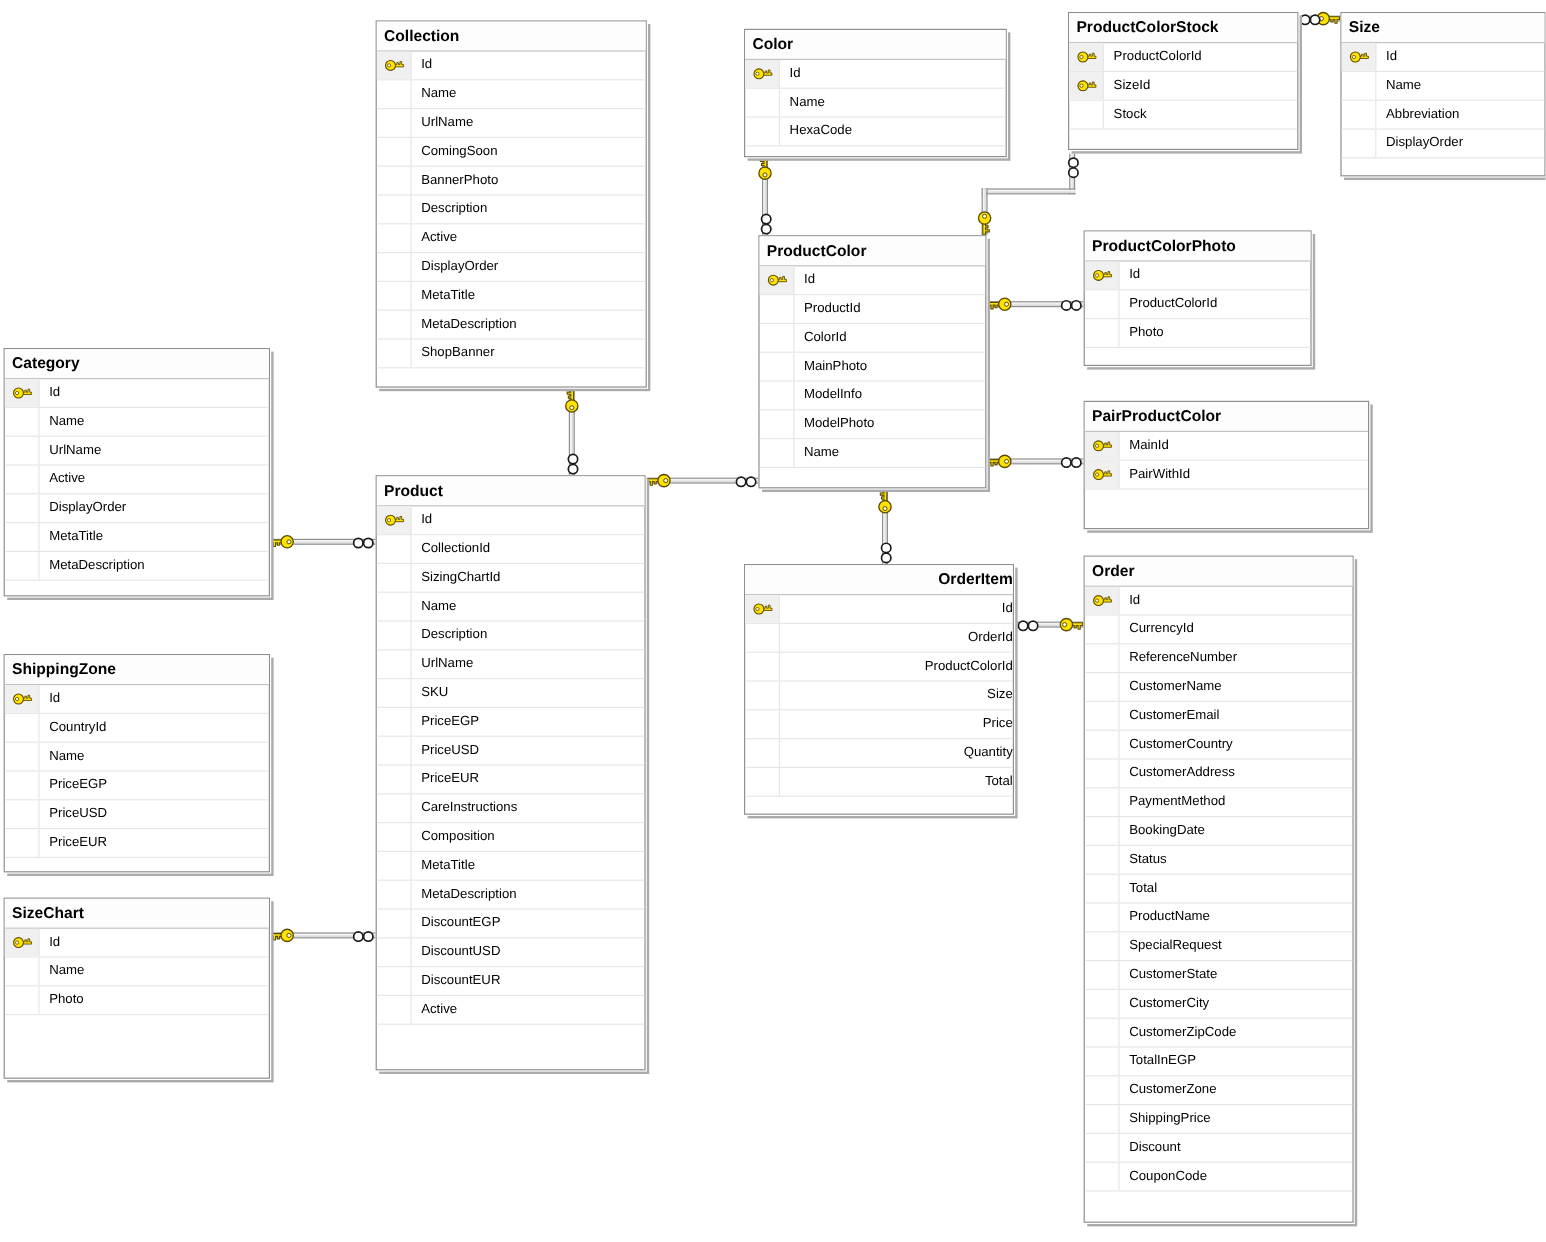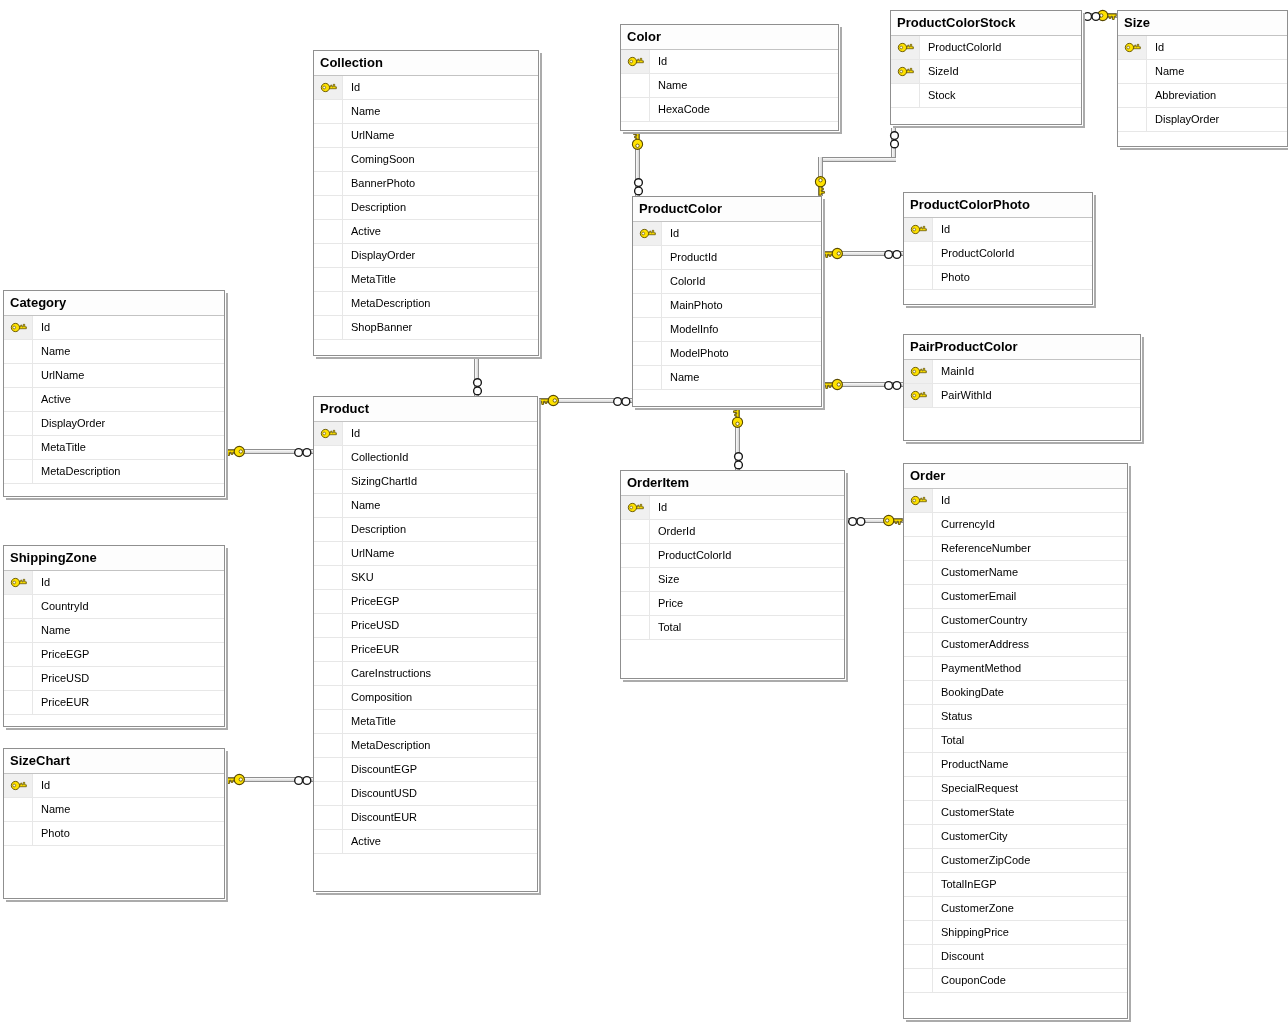--- a/index.html
+++ b/index.html
@@ -208,21 +208,21 @@
           <circle cx="15.8" cy="6.5" r="1.7" fill="#fffbe0" stroke="#5a4a00" stroke-width="0.8"></circle>
         </svg>
       </div>
       <div class="glyph " style="left: 846px; top: 515px;">
         <svg width="20" height="11" viewBox="0 0 20 11">
           <circle cx="5.6" cy="5.5" r="3.9" fill="#ffffff" stroke="#1a1a1a" stroke-width="1.4"></circle>
           <circle cx="13.9" cy="5.5" r="3.9" fill="#ffffff" stroke="#1a1a1a" stroke-width="1.4"></circle>
         </svg>
       </div>
     </div>
-    <div class="tbl" style="left: 313px; top: 17px; width: 226px; height: 306px; margin-top: 33px;">
+    <div class="tbl" style="left: 313px; top: 17px; width: 226px; height: 306px;">
       <div class="hdr">Collection</div>
       <div class="row">
         <div class="kc pk">
           <span style="display: inline-flex; transform: rotate(-90deg);">
             <svg width="17" height="11" viewBox="0 0 21 13">
               <path d="M9.5 5 L0.8 5 L0.8 7.3 L2.8 7.3 L2.8 10.4 L4.6 10.4 L4.6 7.3 L6.2 7.3 L6.2 9.4 L7.8 9.4 L7.8 7.3 L9.5 7.3 Z" fill="#ffe200" stroke="#5a4a00" stroke-width="0.9"></path>
               <circle cx="14.3" cy="6.5" r="5.1" fill="#ffe200" stroke="#5a4a00" stroke-width="1.1"></circle>
               <circle cx="15.8" cy="6.5" r="1.7" fill="#fffbe0" stroke="#5a4a00" stroke-width="0.8"></circle>
             </svg>
           </span>
@@ -613,21 +613,21 @@
       </div>
       <div class="row">
         <div class="kc"></div>
         <div class="fn">Name</div>
       </div>
       <div class="row">
         <div class="kc"></div>
         <div class="fn">Photo</div>
       </div>
     </div>
-    <div class="tbl" style="left: 620px; top: 470px; width: 225px; height: 209px;">
+    <div class="tbl" style="left: 620px; top: 470px; width: 225px; height: 209px; text-align: right;">
       <div class="hdr">OrderItem</div>
       <div class="row">
         <div class="kc pk">
           <span style="display: inline-flex; transform: rotate(-90deg);">
             <svg width="17" height="11" viewBox="0 0 21 13">
               <path d="M9.5 5 L0.8 5 L0.8 7.3 L2.8 7.3 L2.8 10.4 L4.6 10.4 L4.6 7.3 L6.2 7.3 L6.2 9.4 L7.8 9.4 L7.8 7.3 L9.5 7.3 Z" fill="#ffe200" stroke="#5a4a00" stroke-width="0.9"></path>
               <circle cx="14.3" cy="6.5" r="5.1" fill="#ffe200" stroke="#5a4a00" stroke-width="1.1"></circle>
               <circle cx="15.8" cy="6.5" r="1.7" fill="#fffbe0" stroke="#5a4a00" stroke-width="0.8"></circle>
             </svg>
           </span>
@@ -642,20 +642,24 @@
         <div class="kc"></div>
         <div class="fn">ProductColorId</div>
       </div>
       <div class="row">
         <div class="kc"></div>
         <div class="fn">Size</div>
       </div>
       <div class="row">
         <div class="kc"></div>
         <div class="fn">Price</div>
+      </div>
+      <div class="row">
+        <div class="kc"></div>
+        <div class="fn">Quantity</div>
       </div>
       <div class="row">
         <div class="kc"></div>
         <div class="fn">Total</div>
       </div>
     </div>
     <div class="tbl" style="left: 903px; top: 463px; width: 225px; height: 556px;">
       <div class="hdr">Order</div>
       <div class="row">
         <div class="kc pk">

